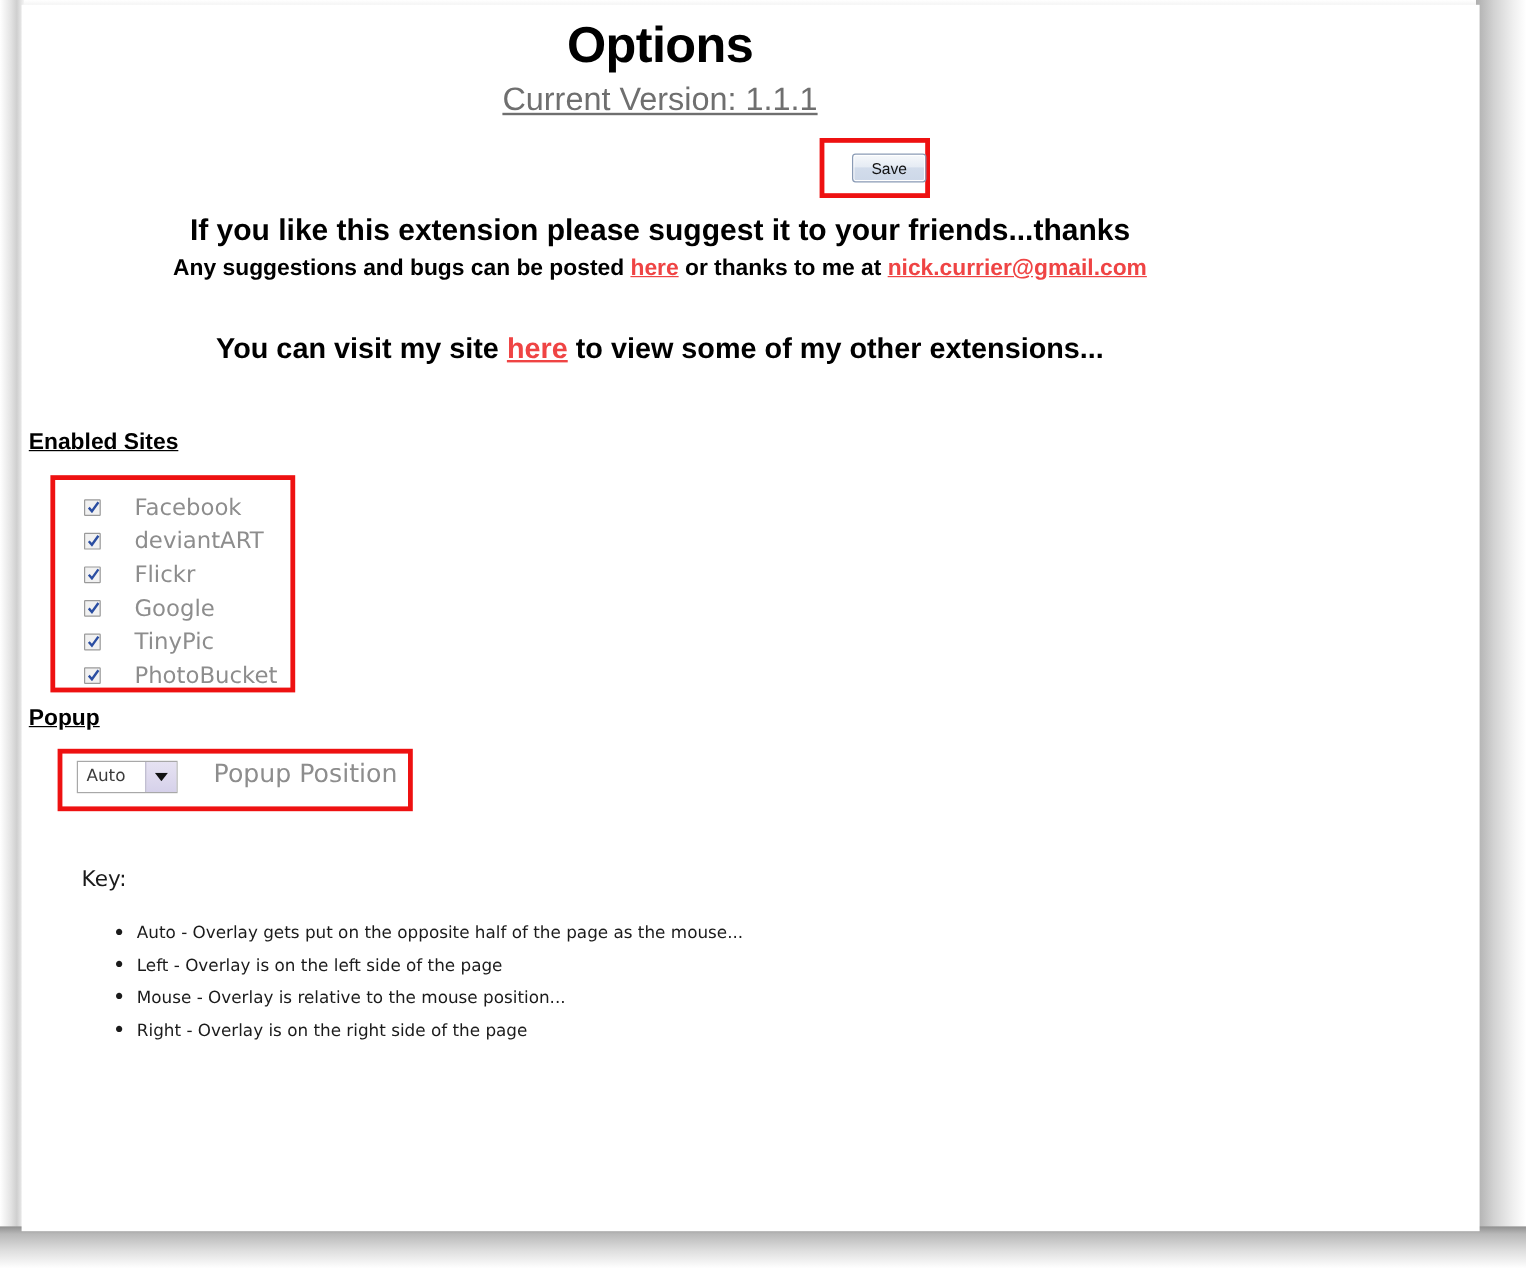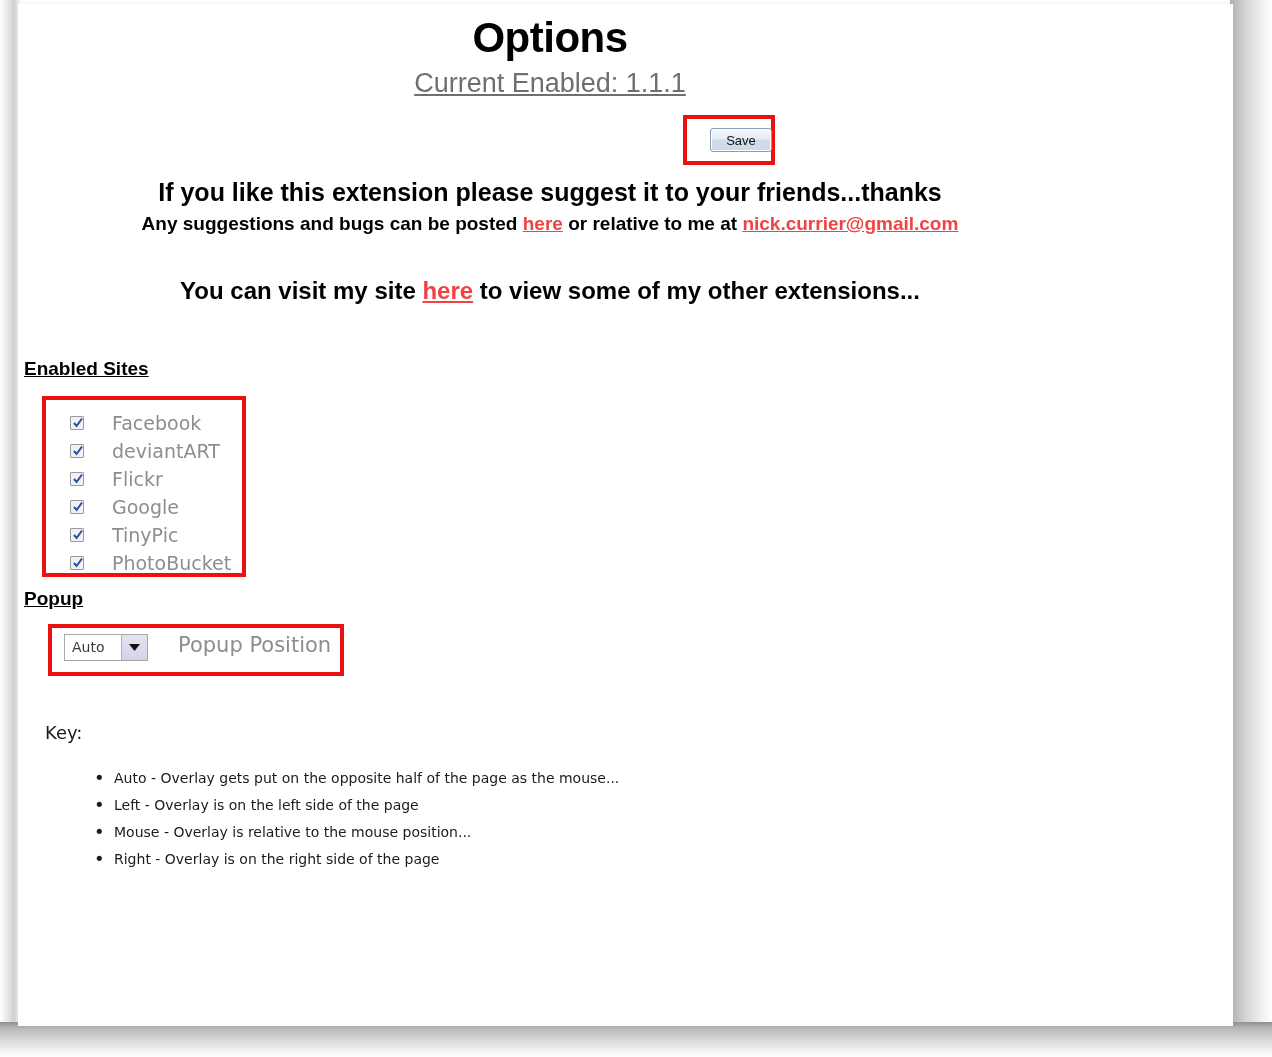--- a/index.html
+++ b/index.html
@@ -224,21 +224,21 @@
   .popup-pos-label {
     position: absolute;
     left: 160px; top: 9px;
     font-size: 21px;
     color: #8d8d8d;
     font-family: "DejaVu Sans", sans-serif;
   }
 
   .key-label {
     margin-top: 28px;
-    margin-left: 27px;
+    margin-left: 50px;
     font-size: 18px;
     color: #1b1b1b;
     font-family: "DejaVu Sans", sans-serif;
   }
   ul.key-list {
     margin: 22px 0 0 0;
     padding-left: 76px;
     list-style: none;
   }
   ul.key-list li {
@@ -264,31 +264,31 @@
 
   <div class="page-white"></div>
   <div class="edge-top"></div>
   <div class="edge-left"></div>
   <div class="edge-right"></div>
   <div class="edge-bottom"></div>
 
   <div id="content">
 
     <h1 class="page-title">Options</h1>
-    <div class="version-line">Current Enabled: 1.1.1</div>
+    <div class="version-line">Current Version: 1.1.1</div>
 
     <div class="save-wrap">
       <div class="redbox-save"></div>
       <button class="save-btn">Save</button>
     </div>
 
     <div class="promo">
       <div class="promo-line1">If you like this extension please suggest it to your friends...thanks</div>
       <div class="promo-line2">
-        <span>Any suggestions and bugs can be posted </span><a class="inline-link">here</a><span> or relative to me at </span><a class="inline-link">nick.currier@gmail.com</a>
+        <span>Any suggestions and bugs can be posted </span><a class="inline-link">here</a><span> or thanks to me at </span><a class="inline-link">nick.currier@gmail.com</a>
       </div>
       <div class="promo-line3">
         <span>You can visit my site </span><a class="inline-link">here</a><span> to view some of my other extensions...</span>
       </div>
     </div>
 
     <div style="margin-top:52px;">
       <div class="section-head">Enabled Sites</div>
     </div>
 

